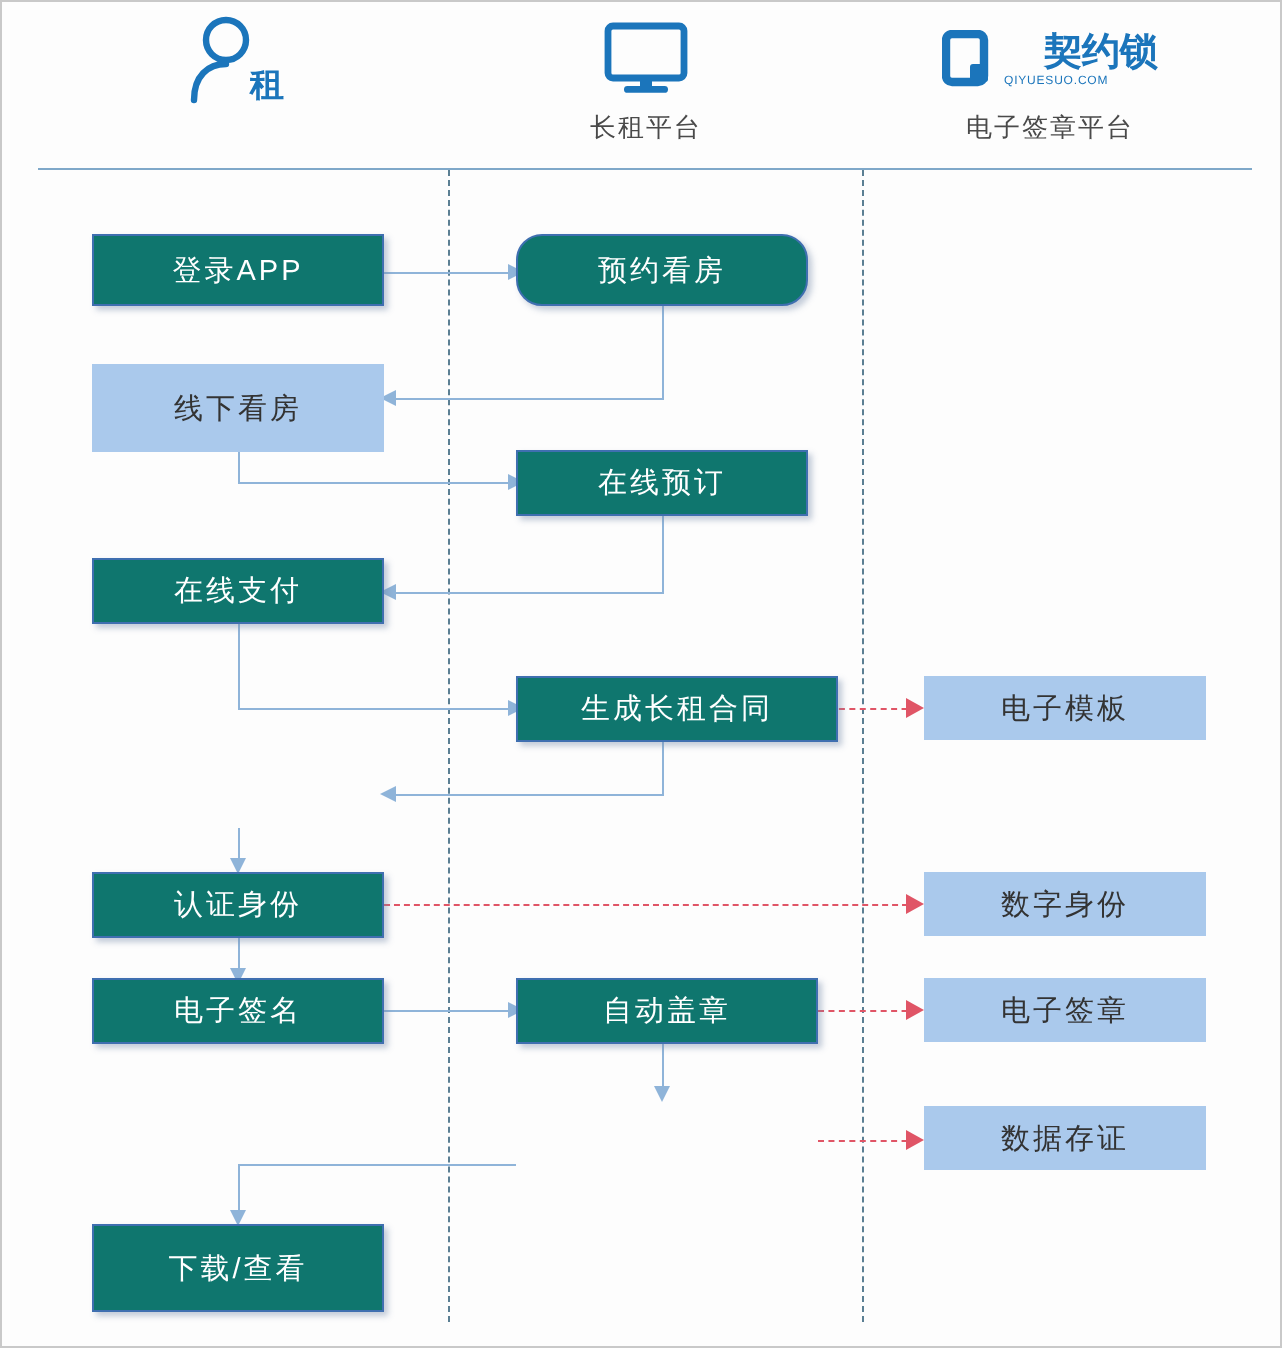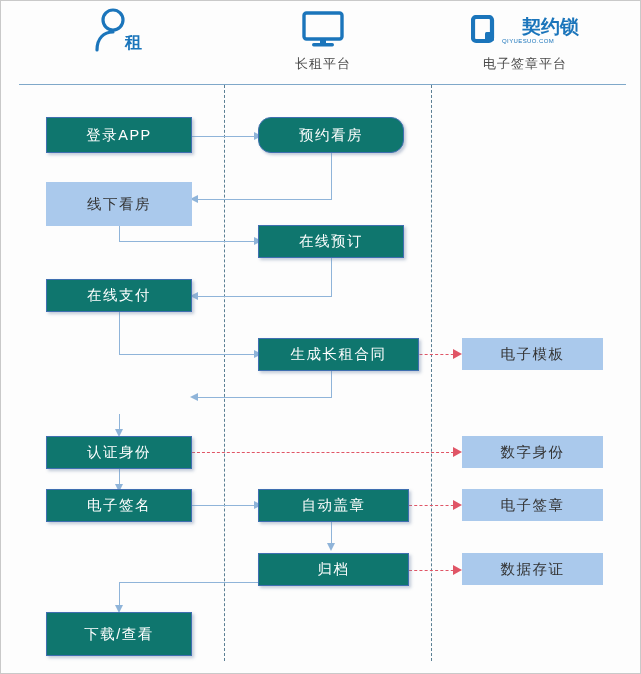--- a/index.html
+++ b/index.html
@@ -254,23 +254,20 @@
   </div>
 
   <div class="node solid" style="left:257px;top:488px;width:151px;height:33px;">
     <span>自动盖章</span>
   </div>
 
   <div class="node light" style="left:461px;top:488px;width:141px;height:32px;">
     <span>电子签章</span>
   </div>
 
-  <div class="node solid" style="left:257px;top:552px;width:151px;height:33px;">
-    <span>归档</span>
-  </div>
 
   <div class="node light" style="left:461px;top:552px;width:141px;height:32px;">
     <span>数据存证</span>
   </div>
 
   <div class="node solid" style="left:45px;top:611px;width:146px;height:44px;">
     <span>下载/查看</span>
   </div>
 
 </div>

